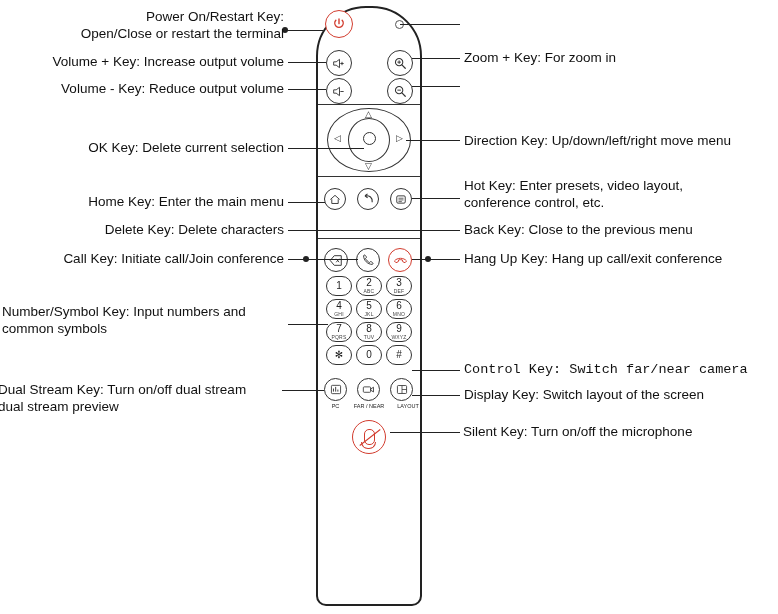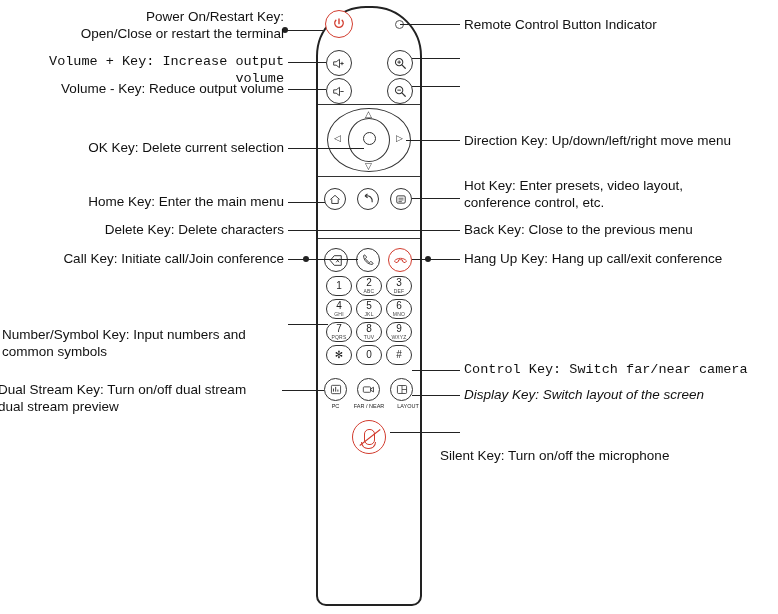--- a/index.html
+++ b/index.html
@@ -376,34 +376,34 @@
   <div class="line" style="left:412px; top:198px; width:48px;"></div>
   <div class="line" style="left:368px; top:230px; width:92px;"></div>
   <div class="line" style="left:412px; top:259px; width:48px;"></div>
   <div class="tick" style="left:425px; top:256px;"></div>
   <div class="line" style="left:412px; top:370px; width:48px;"></div>
   <div class="line" style="left:412px; top:395px; width:48px;"></div>
   <div class="line" style="left:390px; top:432px; width:70px;"></div>
 
   <div class="label right" style="left:20px; top:8px; width:264px;">Power On/Restart Key:
 Open/Close or restart the terminal</div>
-  <div class="label right" style="left:20px; top:53px; width:264px;font-family:Liberation Mono, monospace;">Volume + Key: Increase output volume</div>
+  <div class="label right" style="left:20px; top:53px; width:264px;">Volume + Key: Increase output volume</div>
   <div class="label right" style="left:20px; top:80px; width:264px;">Volume - Key: Reduce output volume</div>
   <div class="label right" style="left:20px; top:139px; width:264px;">OK Key: Delete current selection</div>
   <div class="label right" style="left:20px; top:193px; width:264px;">Home Key: Enter the main menu</div>
   <div class="label right" style="left:20px; top:221px; width:264px;">Delete Key: Delete characters</div>
   <div class="label right" style="left:20px; top:250px; width:264px;">Call Key: Initiate call/Join conference</div>
-  <div class="label left" style="left:2px; top:326px; width:284px;">Number/Symbol Key: Input numbers and
+  <div class="label left" style="left:2px; top:303px; width:284px;">Number/Symbol Key: Input numbers and
 common symbols</div>
   <div class="label left" style="left:-2px; top:381px; width:286px;">Dual Stream Key: Turn on/off dual stream
 dual stream preview</div>
 
-  <div class="label left" style="left:464px; top:16px; width:310px;">Remote Control Button Indicator</div>
+  <div class="label left" style="left:464px; top:49px; width:310px;">Zoom + Key: For zoom in</div>
   <div class="label left" style="left:464px; top:132px; width:312px;">Direction Key: Up/down/left/right move menu</div>
   <div class="label left" style="left:464px; top:177px; width:310px;">Hot Key: Enter presets, video layout,
 conference control, etc.</div>
   <div class="label left" style="left:464px; top:221px; width:310px;">Back Key: Close to the previous menu</div>
   <div class="label left" style="left:464px; top:250px; width:312px;">Hang Up Key: Hang up call/exit conference</div>
   <div class="label left" style="left:464px; top:361px; width:310px;font-family:Liberation Mono, monospace;">Control Key: Switch far/near camera</div>
-  <div class="label left" style="left:464px; top:386px; width:310px;font-style:italic;">Display Key: Switch layout of the screen</div>
-  <div class="label left" style="left:440px; top:423px; width:310px;margin-top:24px;">Silent Key: Turn on/off the microphone</div>
+  <div class="label left" style="left:464px; top:386px; width:310px;">Display Key: Switch layout of the screen</div>
+  <div class="label left" style="left:463px; top:423px; width:310px;">Silent Key: Turn on/off the microphone</div>
 
 </div>
 
 </body></html>

